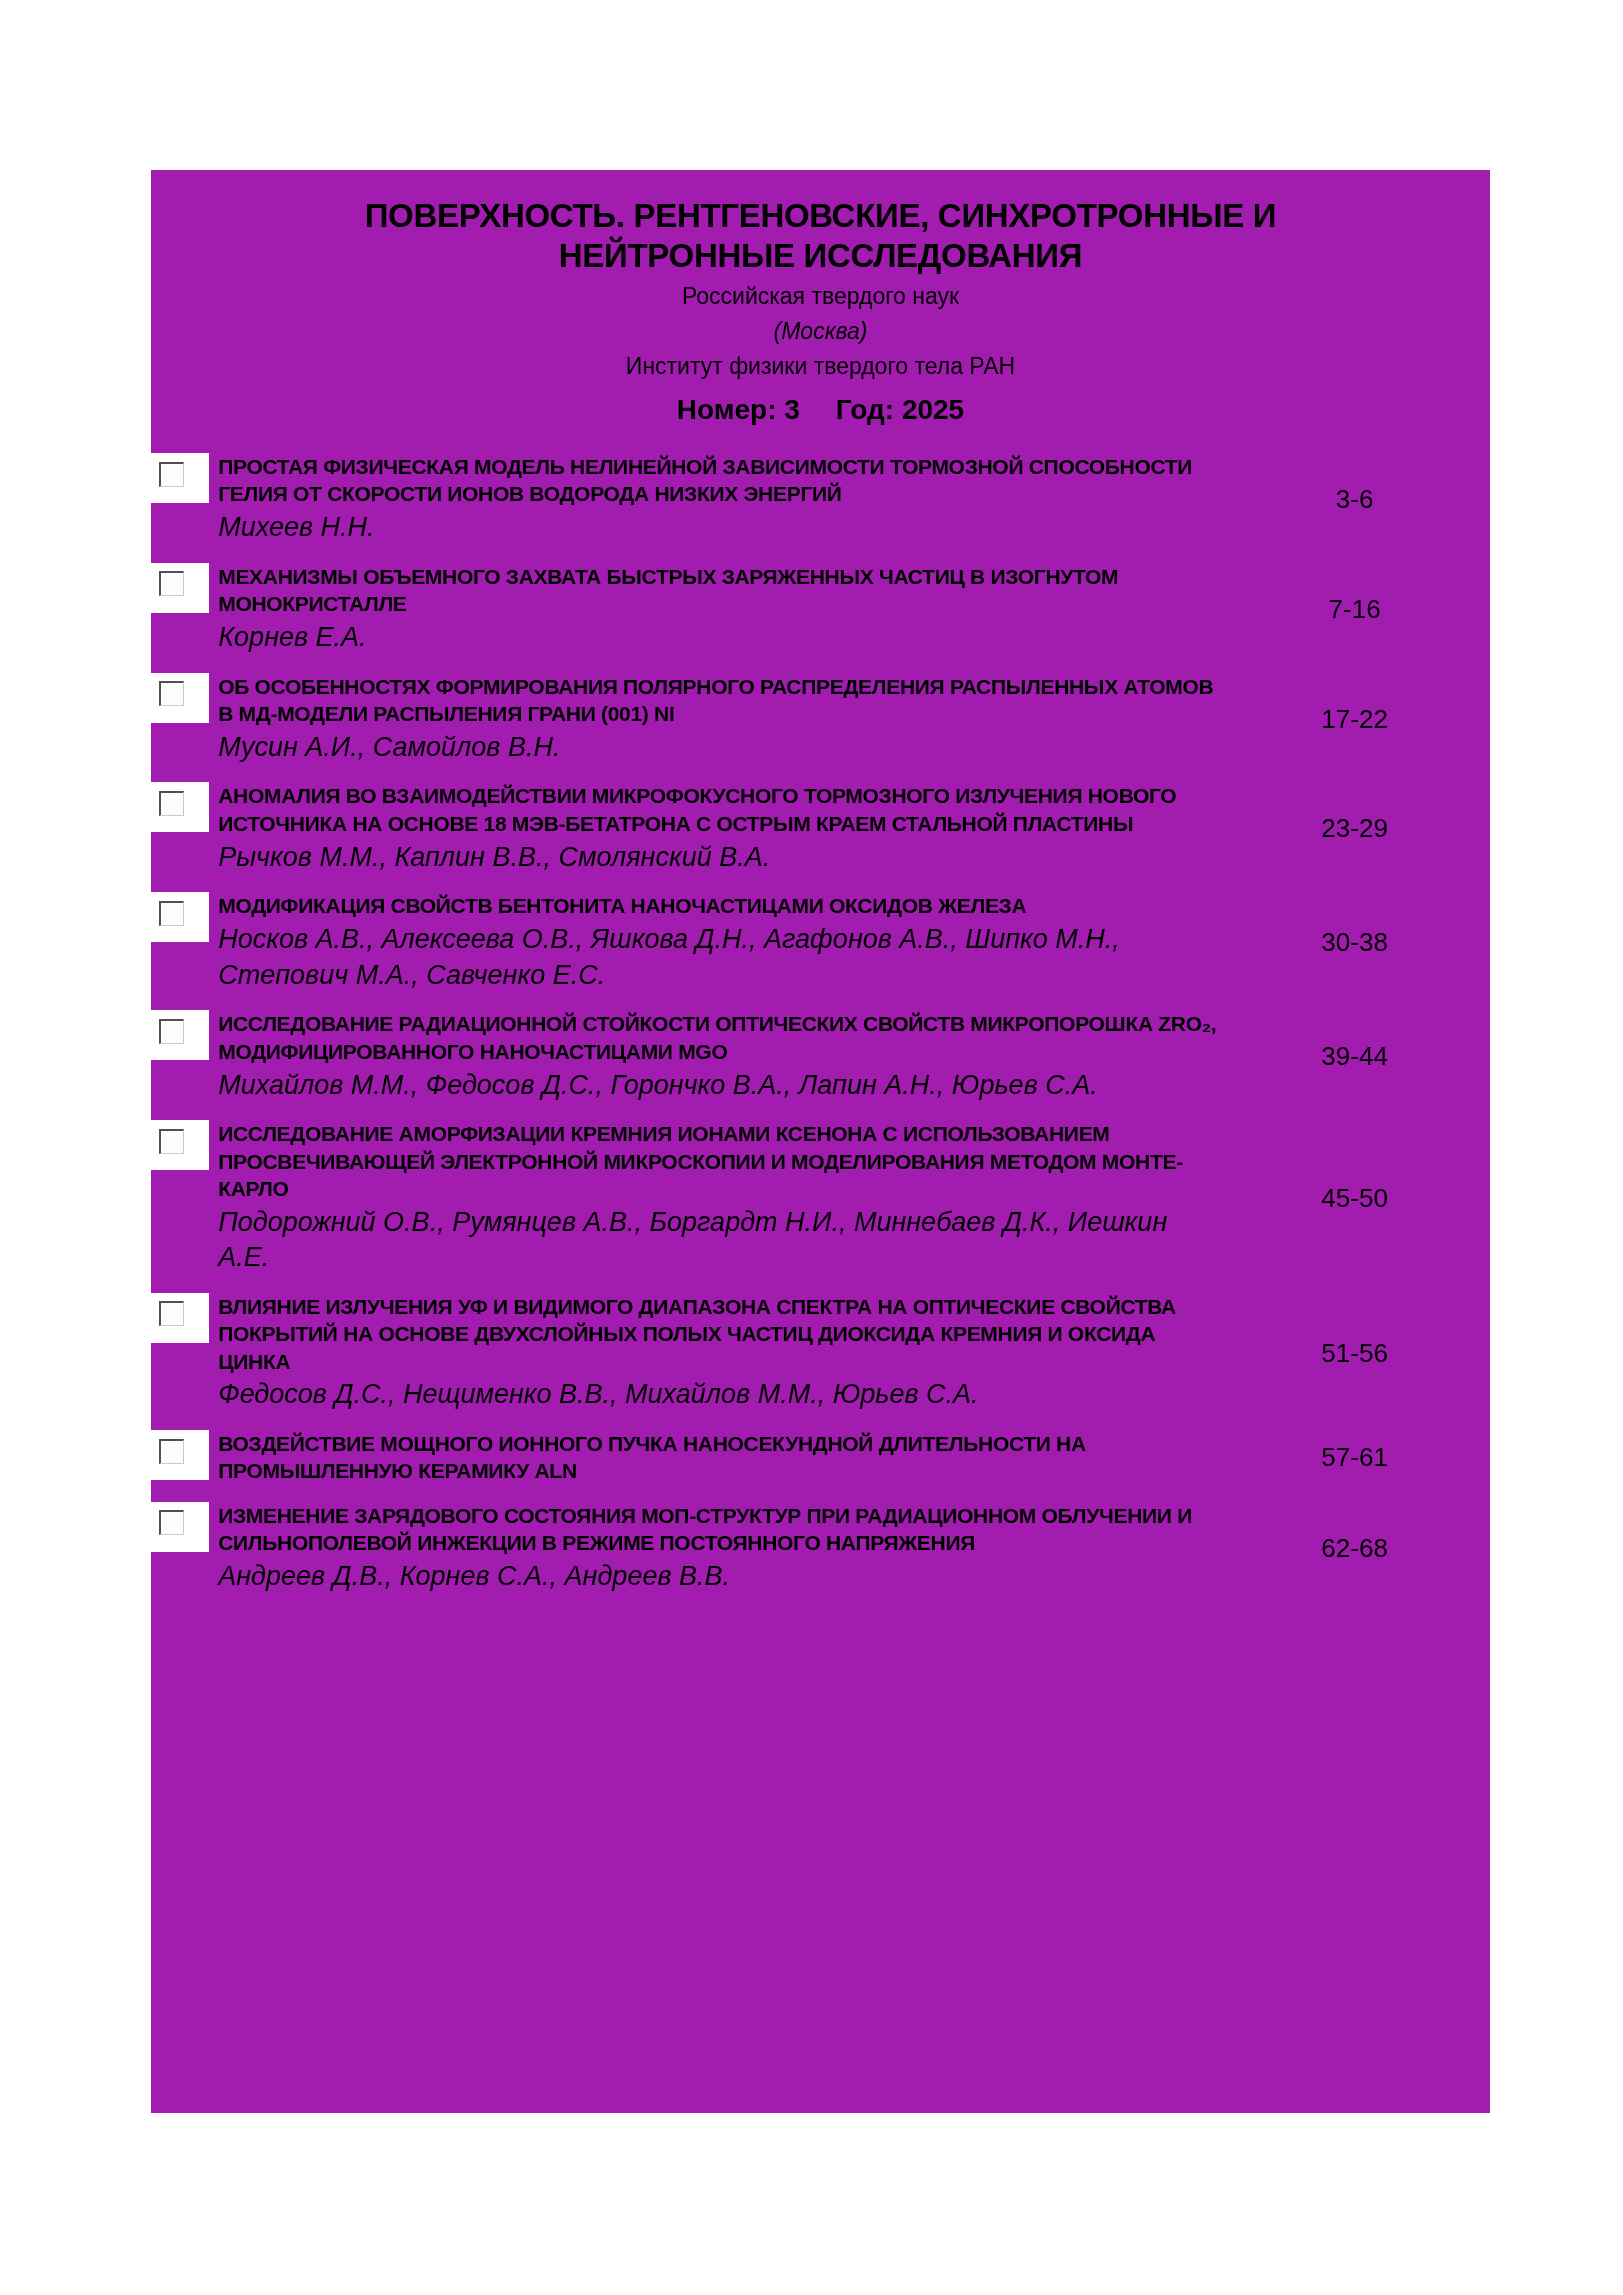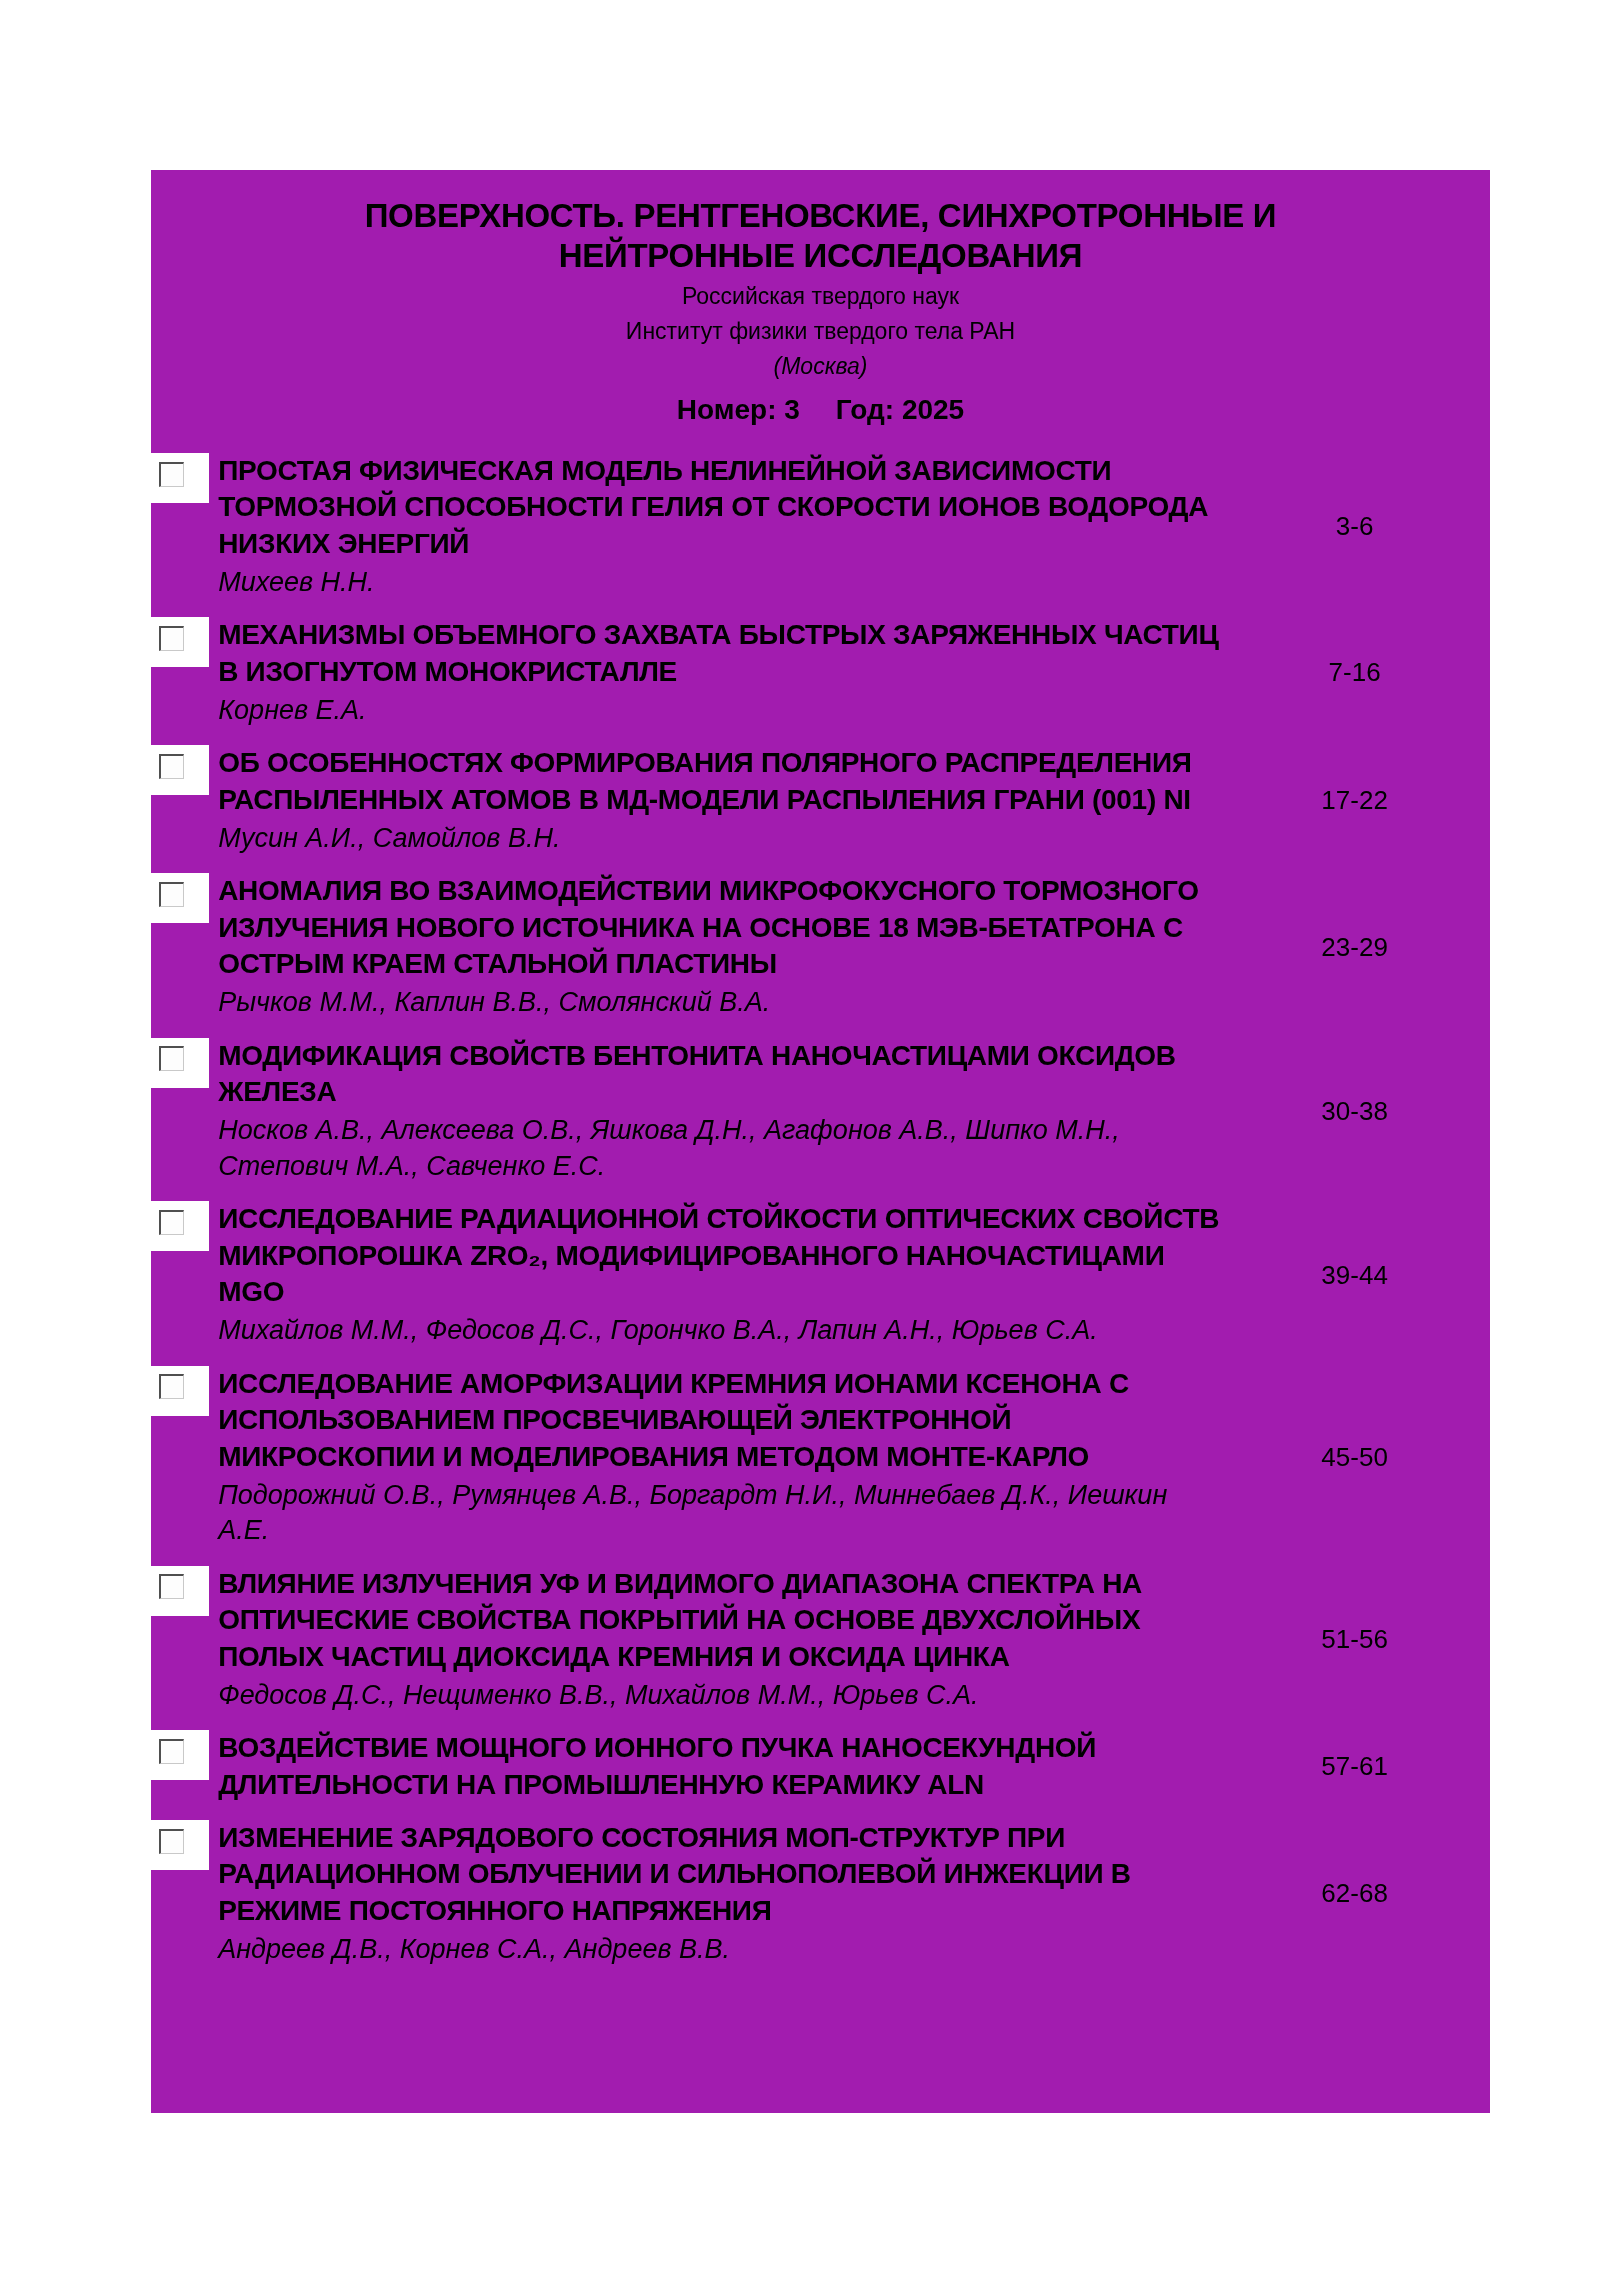--- a/index.html
+++ b/index.html
@@ -64,21 +64,21 @@
     box-sizing: border-box;
     background: #fdfdfd;
     border-top: 2.6px solid #4f4f4f;
     border-left: 2.6px solid #4f4f4f;
     border-right: 1.3px solid #c9c9c9;
     border-bottom: 1.3px solid #c9c9c9;
     cursor: pointer;
   }
   .txt { width: 1001px; }
   .title {
-    font-size: 28px;
+    font-size: 21px;
     font-weight: 700;
     line-height: 1.3;
     letter-spacing: -0.3px;
   }
   .authors {
     font-size: 27px;
     font-style: italic;
     line-height: 1.32;
     margin-top: 2.6px;
   }
@@ -90,22 +90,22 @@
     font-size: 26px;
   }
 </style>
 </head>
 <body>
 
 <div class="panel">
   <header>
     <h1 class="journal-title">ПОВЕРХНОСТЬ. РЕНТГЕНОВСКИЕ, СИНХРОТРОННЫЕ И НЕЙТРОННЫЕ ИССЛЕДОВАНИЯ</h1>
     <div class="sub-line">Российская твердого наук</div>
+    <div class="sub-line italic">(Москва)</div>
     <div class="sub-line">Институт физики твердого тела РАН</div>
-    <div class="sub-line italic">(Москва)</div>
     <div class="issue-line">
       <span>Номер: 3</span>
       <span>Год: 2025</span>
     </div>
   </header>
 
   <main>
   <section class="row">
     <div class="cb-cell">
       <span class="cb"></span>

